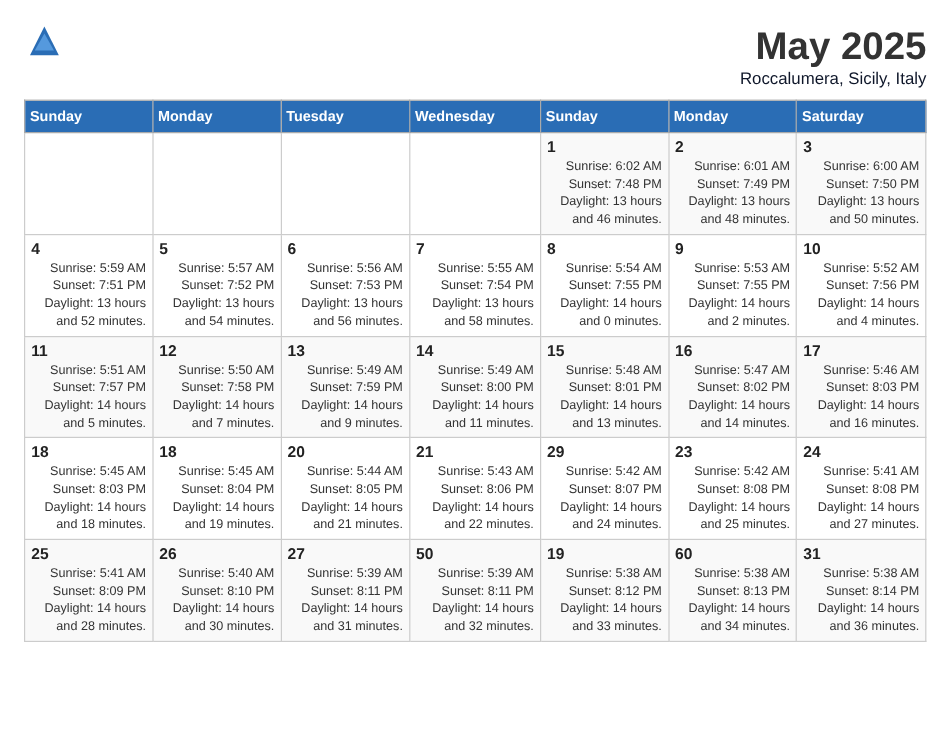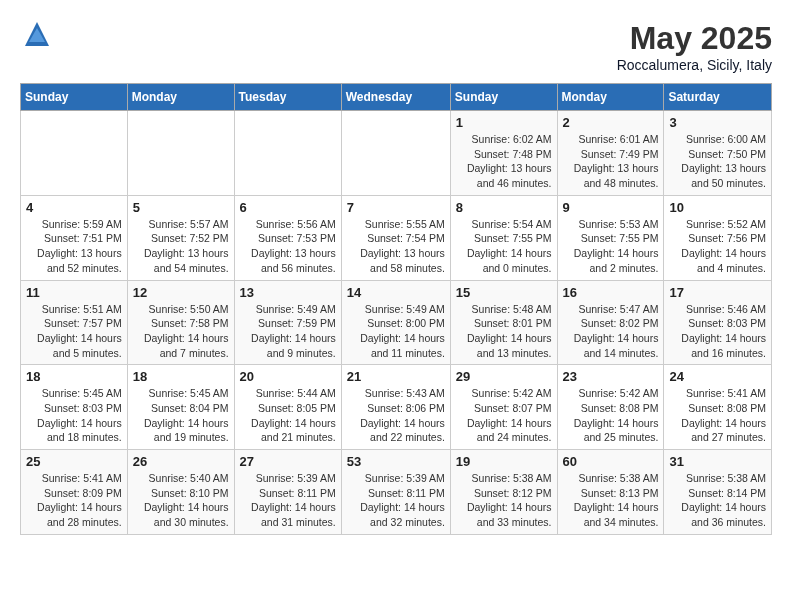--- a/index.html
+++ b/index.html
@@ -238,21 +238,21 @@
         </td>
         <td>
           <span class="day-num">26</span>
           <div class="day-info">Sunrise: 5:40 AM<br>Sunset: 8:10 PM<br>Daylight: 14 hours<br>and 30 minutes.</div>
         </td>
         <td>
           <span class="day-num">27</span>
           <div class="day-info">Sunrise: 5:39 AM<br>Sunset: 8:11 PM<br>Daylight: 14 hours<br>and 31 minutes.</div>
         </td>
         <td>
-          <span class="day-num">53</span>
+          <span class="day-num">50</span>
           <div class="day-info">Sunrise: 5:39 AM<br>Sunset: 8:11 PM<br>Daylight: 14 hours<br>and 32 minutes.</div>
         </td>
         <td>
           <span class="day-num">19</span>
           <div class="day-info">Sunrise: 5:38 AM<br>Sunset: 8:12 PM<br>Daylight: 14 hours<br>and 33 minutes.</div>
         </td>
         <td>
           <span class="day-num">60</span>
           <div class="day-info">Sunrise: 5:38 AM<br>Sunset: 8:13 PM<br>Daylight: 14 hours<br>and 34 minutes.</div>
         </td>

